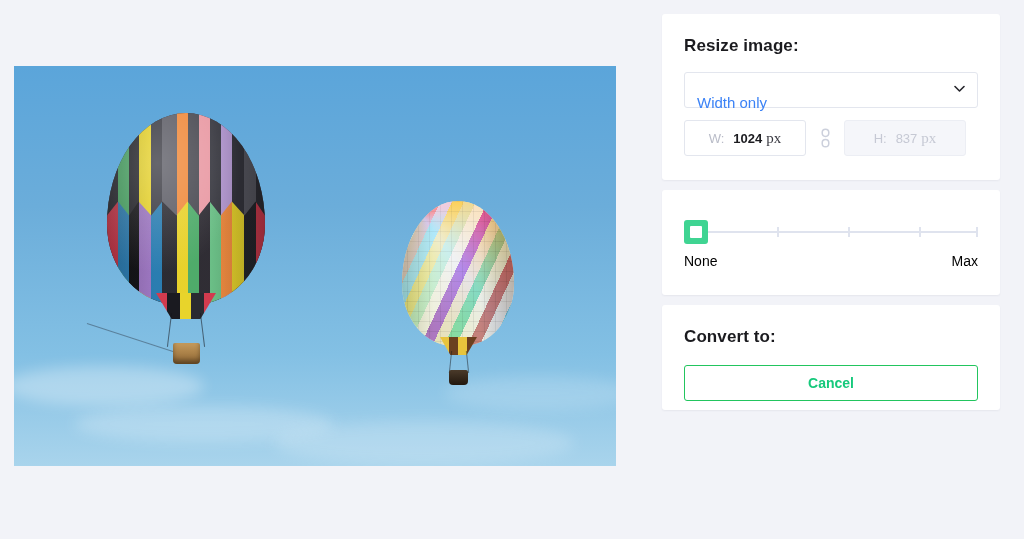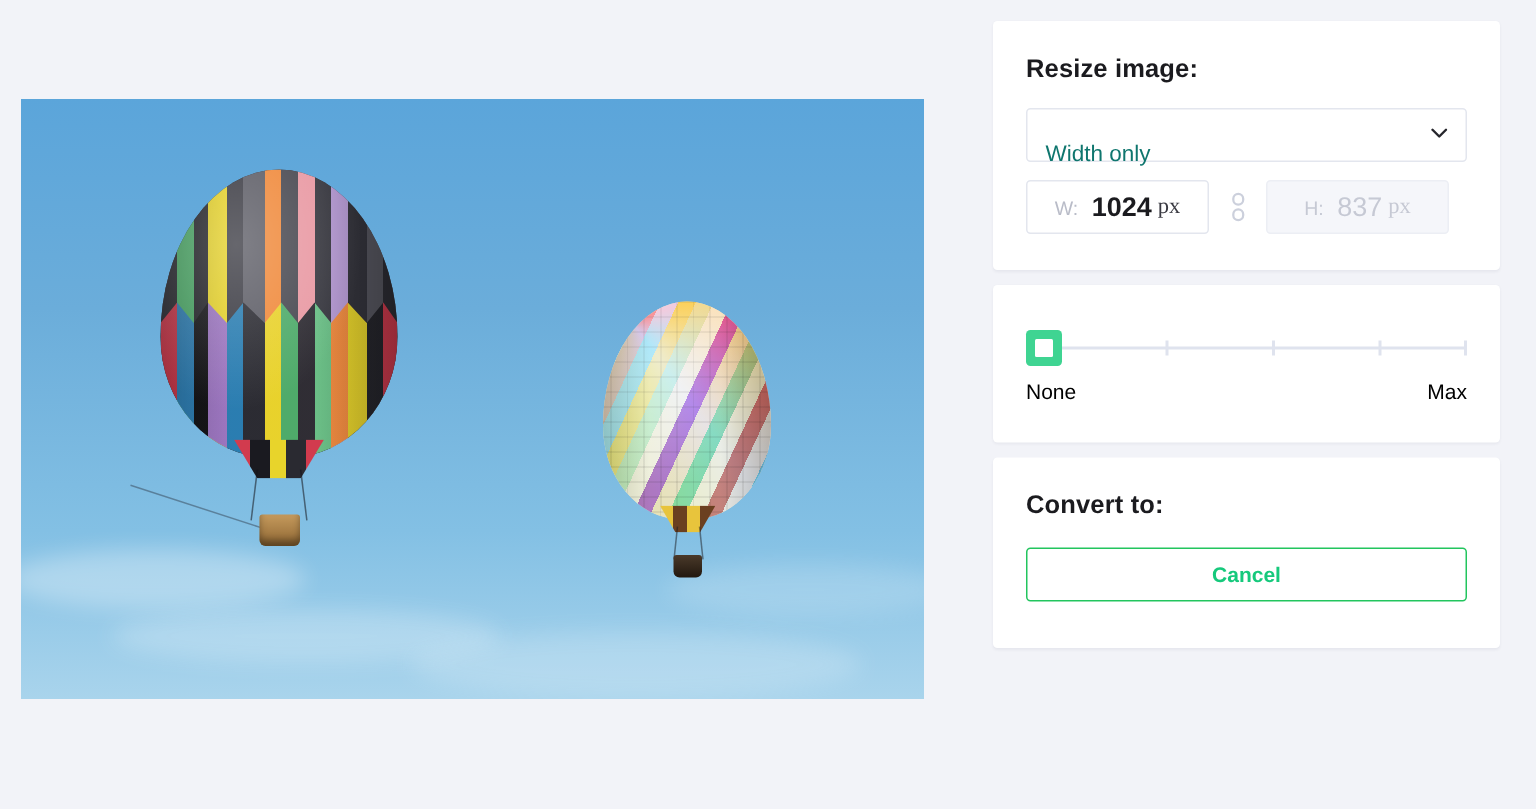--- a/index.html
+++ b/index.html
@@ -198,21 +198,21 @@
   }
   .card {
     background: #ffffff;
     border-radius: 3px;
     box-shadow: 0 1px 2px rgba(30,35,60,.06);
     padding: 22px 22px 22px 22px;
     box-sizing: border-box;
   }
   #resize-card { margin-bottom: 10px; padding-bottom: 24px; }
   #optimize-card { margin-bottom: 10px; padding-bottom: 26px; }
-  #convert-card { padding-bottom: 31px; }
+  #convert-card { padding-bottom: 9px; }
 
   .section-title {
     font-size: 17px;
     font-weight: bold;
     color: #1b1b1f;
     margin: 0 0 16px 0;
     letter-spacing: .1px;
   }
 
   .select-box {
@@ -222,21 +222,21 @@
     border-radius: 3px;
     background: #fff;
     display: flex;
     align-items: center;
     padding: 0 12px;
     box-sizing: border-box;
     cursor: pointer;
   }
   .select-box .value {
     font-size: 15px;
-    color: #0f766e;
+    color: #3b82f6;
     margin-top: 24px;
   }
   .chevron-down {
     position: absolute;
     right: 14px;
     top: 50%;
     width: 9px; height: 9px;
     margin-top: -5px;
   }
   .chevron-down svg { display:block; }
@@ -261,21 +261,21 @@
   .dim-field.disabled {
     background: #f5f6fa;
     border-color: #eceef4;
   }
   .dim-label {
     font-size: 13px;
     color: #b9bcc8;
     margin-right: 9px;
   }
   .dim-value {
-    font-size: 18px;
+    font-size: 13px;
     color: #1b1b1f;
     font-weight: bold;
   }
   .dim-unit {
     font-size: 15px;
     color: #3a3a42;
     margin-left: 4px;
     font-family: Liberation Serif, serif;
   }
   .dim-field.disabled .dim-value,

